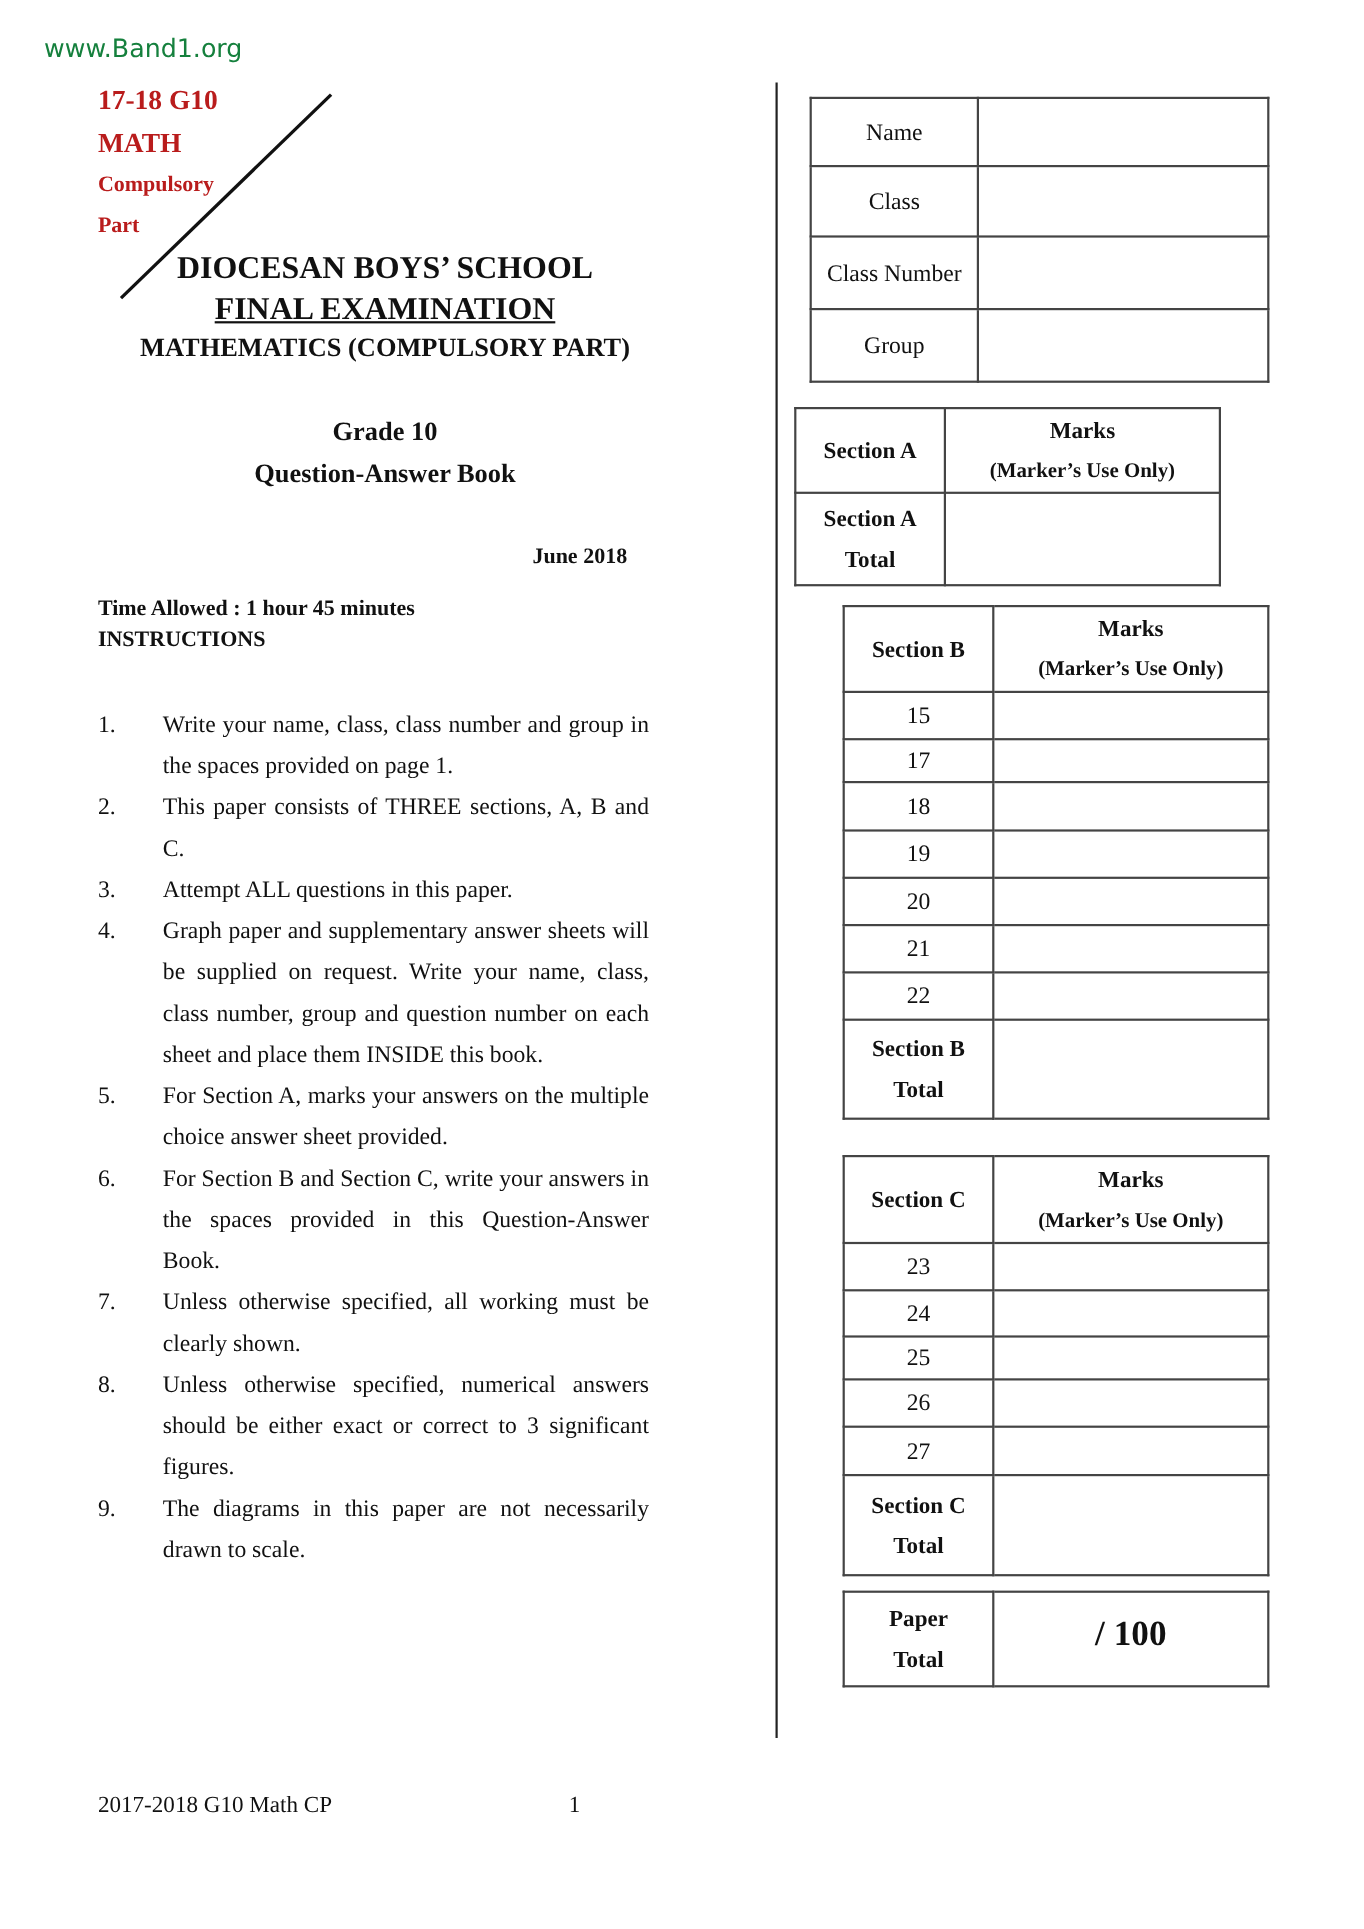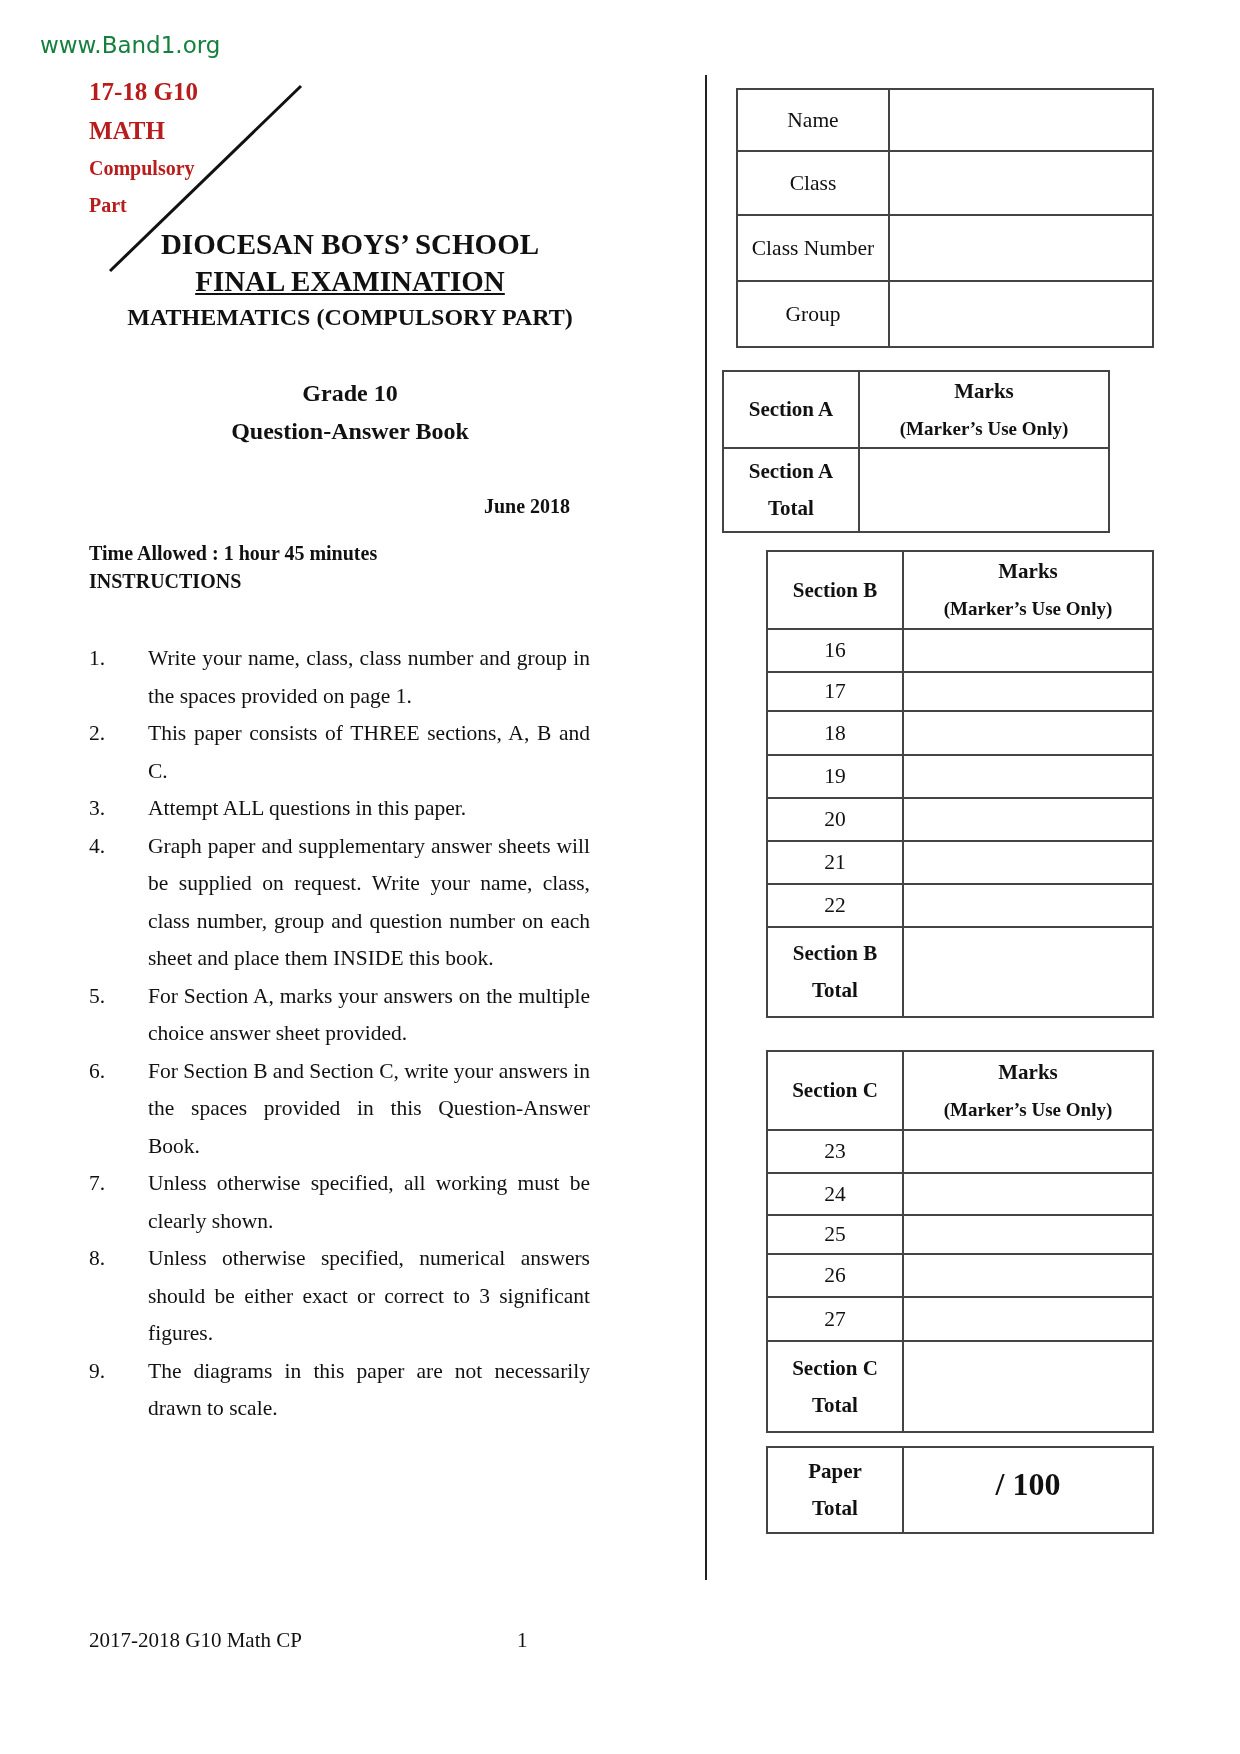--- a/index.html
+++ b/index.html
@@ -157,21 +157,21 @@
     </colgroup>
   <tbody>
       <tr style="height:78px">
     <td class="lbl">Section B</td>
     <td class="mh">
       <div>Marks</div>
       <div class="sub">(Marker’s Use Only)</div>
     </td>
   </tr>
   <tr style="height:43px">
-    <td class="num">16</td>
+    <td class="num">15</td>
     <td></td>
   </tr>
   <tr style="height:39px">
     <td class="num">17</td>
     <td></td>
   </tr>
   <tr style="height:44px">
     <td class="num">18</td>
     <td></td>
   </tr>

